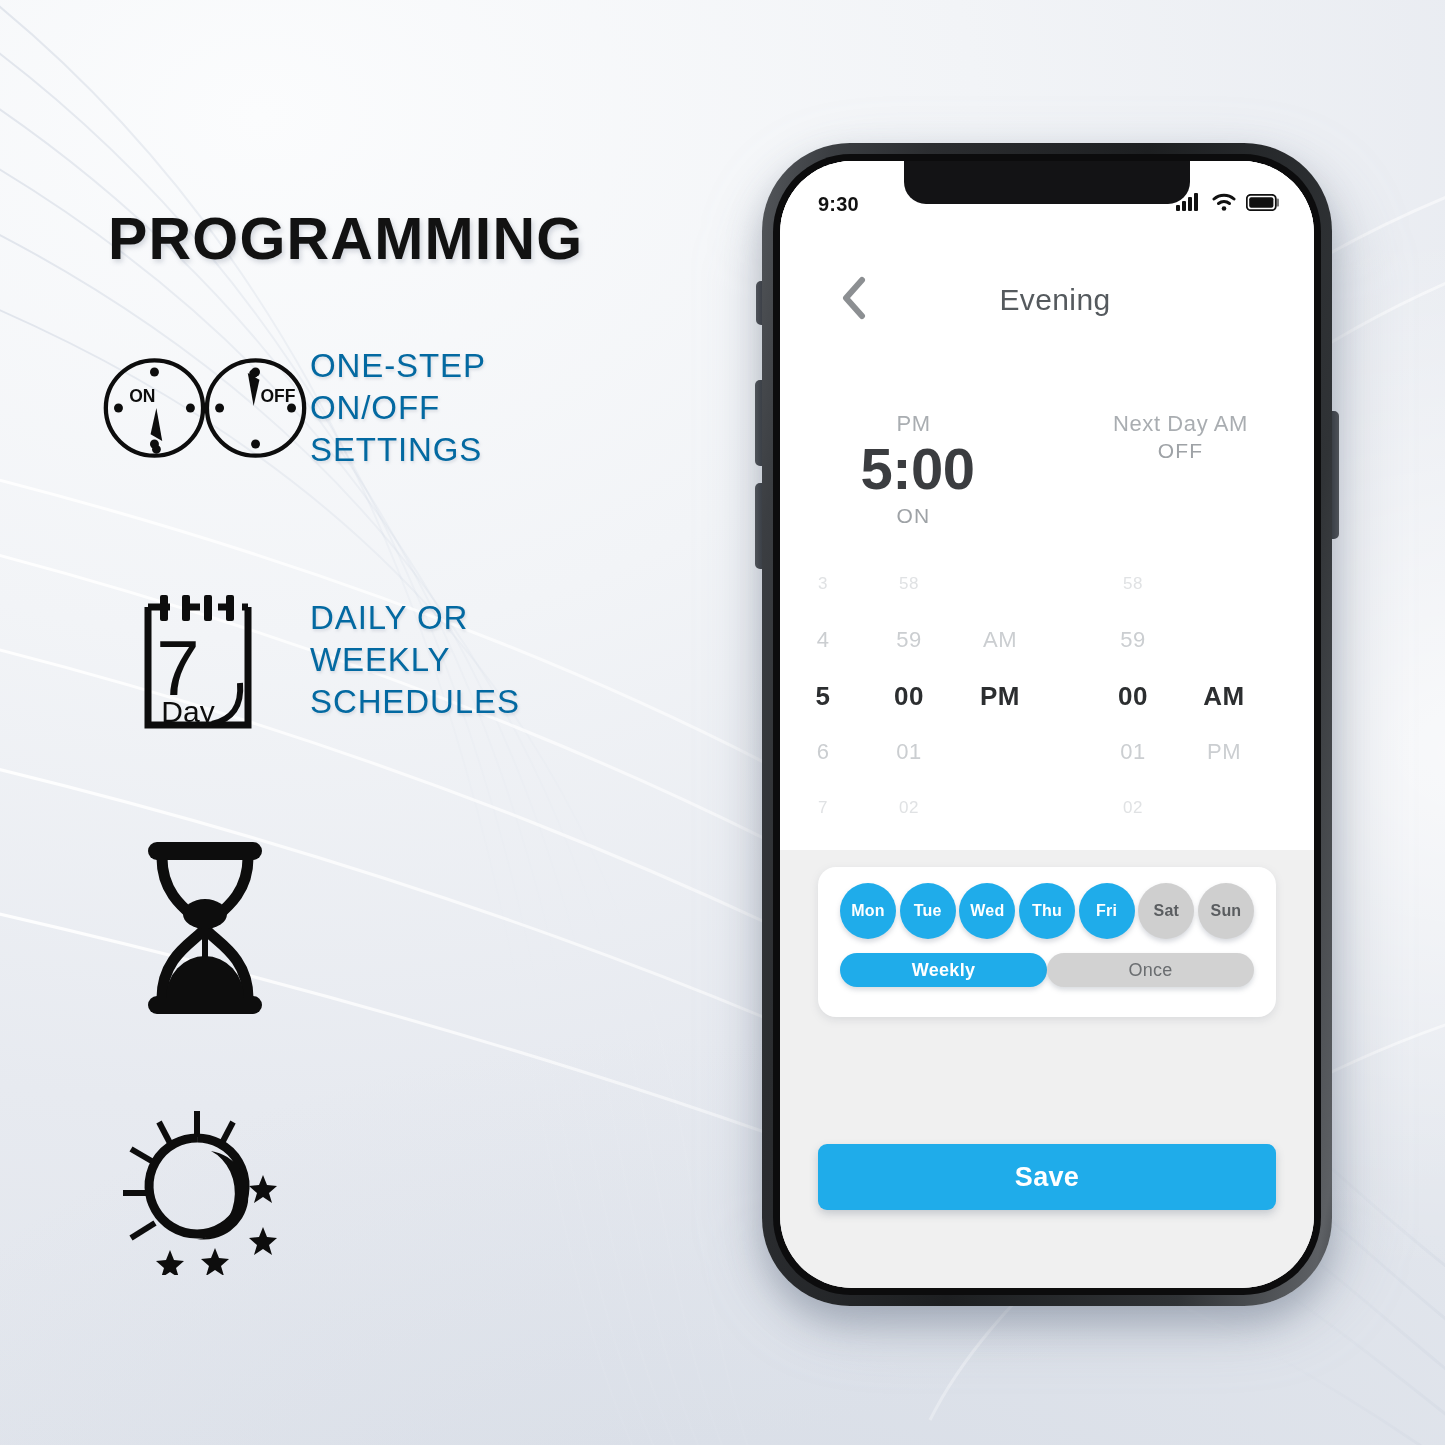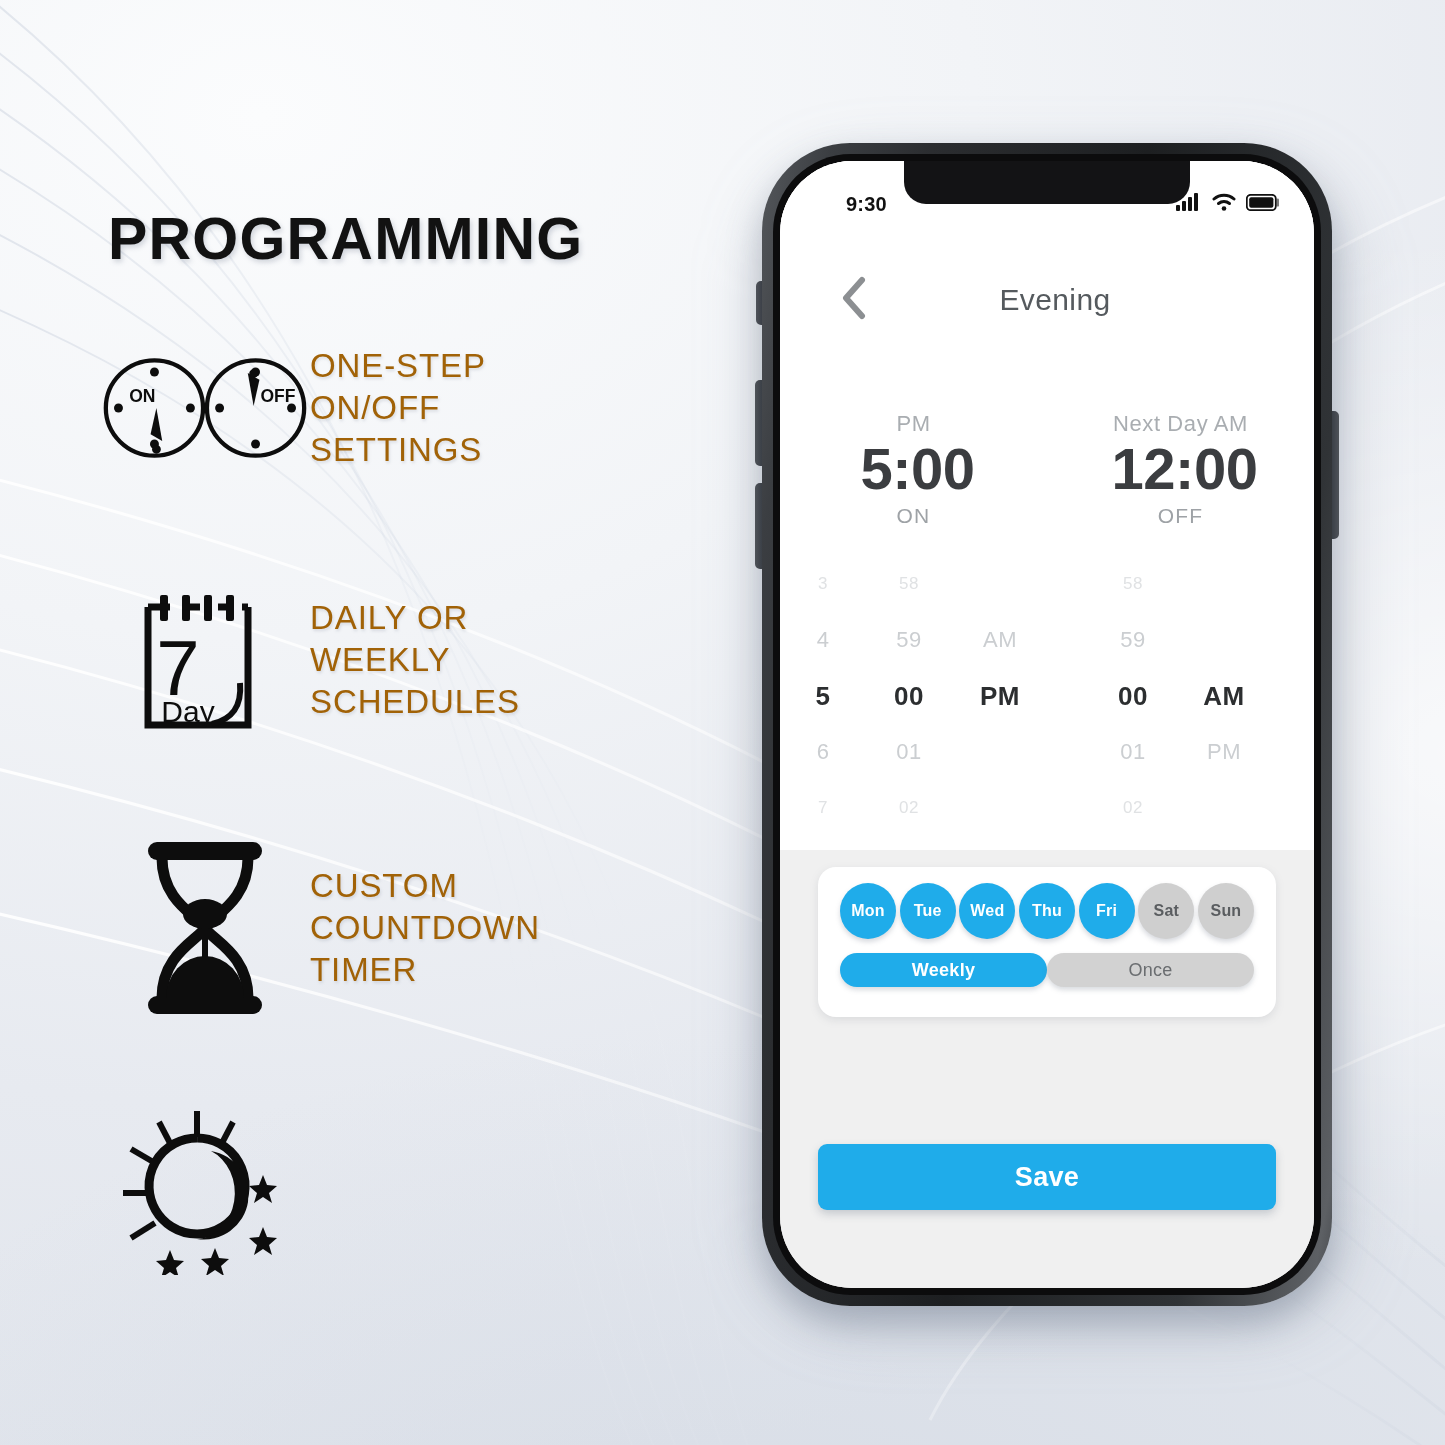--- a/index.html
+++ b/index.html
@@ -32,21 +32,21 @@
     font-size:59px; font-weight:bold; letter-spacing:1.2px;
     color:#121212;
     text-shadow:2px 3px 5px rgba(120,130,150,.30);
     white-space:nowrap;
   }
 
   .feature-row{ position:absolute; left:96px; width:620px; display:flex; align-items:center; }
   .feature-icon{ width:210px; flex:0 0 210px; display:flex; align-items:center; justify-content:center; }
   .feature-text{
     font-size:33px; font-weight:500; line-height:1.28;
-    color:#a16207; letter-spacing:.9px;
+    color:#0369a1; letter-spacing:.9px;
     text-transform:uppercase;
     text-shadow:1px 2px 3px rgba(130,140,158,.25);
   }
   #feature-0{ top:345px; }
   #feature-1{ top:585px; }
   #feature-2{ top:840px; }
   #feature-3{ top:1105px; }
 
   
   #phone-shadow{
@@ -90,21 +90,21 @@
     border-bottom-left-radius:22px; border-bottom-right-radius:22px;
     z-index:6;
   }
 
   
   #status-bar{
     position:absolute; top:0; left:0; right:0; height:62px;
     display:flex; align-items:center; justify-content:space-between;
     padding:24px 34px 0 38px; z-index:5; background:#fff;
   }
-  #status-time{ font-size:20px; font-weight:600; color:#111; letter-spacing:.2px;margin-left:28px; }
+  #status-time{ font-size:20px; font-weight:600; color:#111; letter-spacing:.2px; }
   #status-icons{ display:flex; align-items:center; gap:10px; }
 
   
   #top-sheet{
     position:absolute; top:0; left:0; right:0; height:689px;
     background:#ffffff; z-index:2;
   }
 
   
   #nav-bar{
@@ -288,23 +288,20 @@
       <svg width="126" height="176" viewBox="0 0 126 176">
         <rect x="6" y="2" width="114" height="18" rx="9" fill="#0d0d0d"></rect>
         <rect x="6" y="156" width="114" height="18" rx="9" fill="#0d0d0d"></rect>
         <path d="M20 18 C20 62 56 76 63 88 C70 76 106 62 106 18" fill="none" stroke="#0d0d0d" stroke-width="11" stroke-linejoin="round"></path>
         <path d="M20 158 C20 114 56 100 63 88 C70 100 106 114 106 158" fill="none" stroke="#0d0d0d" stroke-width="11" stroke-linejoin="round"></path>
         <ellipse cx="63" cy="74" rx="22" ry="15" fill="#0d0d0d"></ellipse>
         <rect x="60" y="76" width="6" height="60" fill="#0d0d0d"></rect>
         <path d="M24 158 A 39 42 0 0 1 102 158 Z" fill="#0d0d0d"></path>
       </svg>
     </div>
-    <div class="feature-text" style="white-space:pre-line">CUSTOM
-COUNTDOWN
-TIMER</div>
   </div>
 
   <div class="feature-row" id="feature-3">
     <div class="feature-icon">
       <svg width="180" height="170" viewBox="0 0 180 170">
         <g stroke="#0d0d0d" stroke-width="6" stroke-linecap="butt">
           <line x1="82" y1="6" x2="82" y2="32"></line>
           <line x1="44" y1="17" x2="56" y2="40"></line>
           <line x1="118" y1="17" x2="106" y2="40"></line>
           <line x1="16" y1="44" x2="40" y2="58"></line>
@@ -380,21 +377,20 @@
     </div>
 
     <div id="summary-row">
       <div class="summary-col">
         <div class="summary-period">PM</div>
         <div class="summary-time">5:00</div>
         <div class="summary-state">ON</div>
       </div>
       <div class="summary-col">
         <div class="summary-period">Next Day AM</div>
-        <div class="summary-time">12:00</div>
         <div class="summary-state">OFF</div>
       </div>
     </div>
 
     <div id="picker-area">
 
       <div class="picker-group">
         <div class="picker-col">
           <div class="picker-cell r1">3</div>
           <div class="picker-cell r2">4</div>

